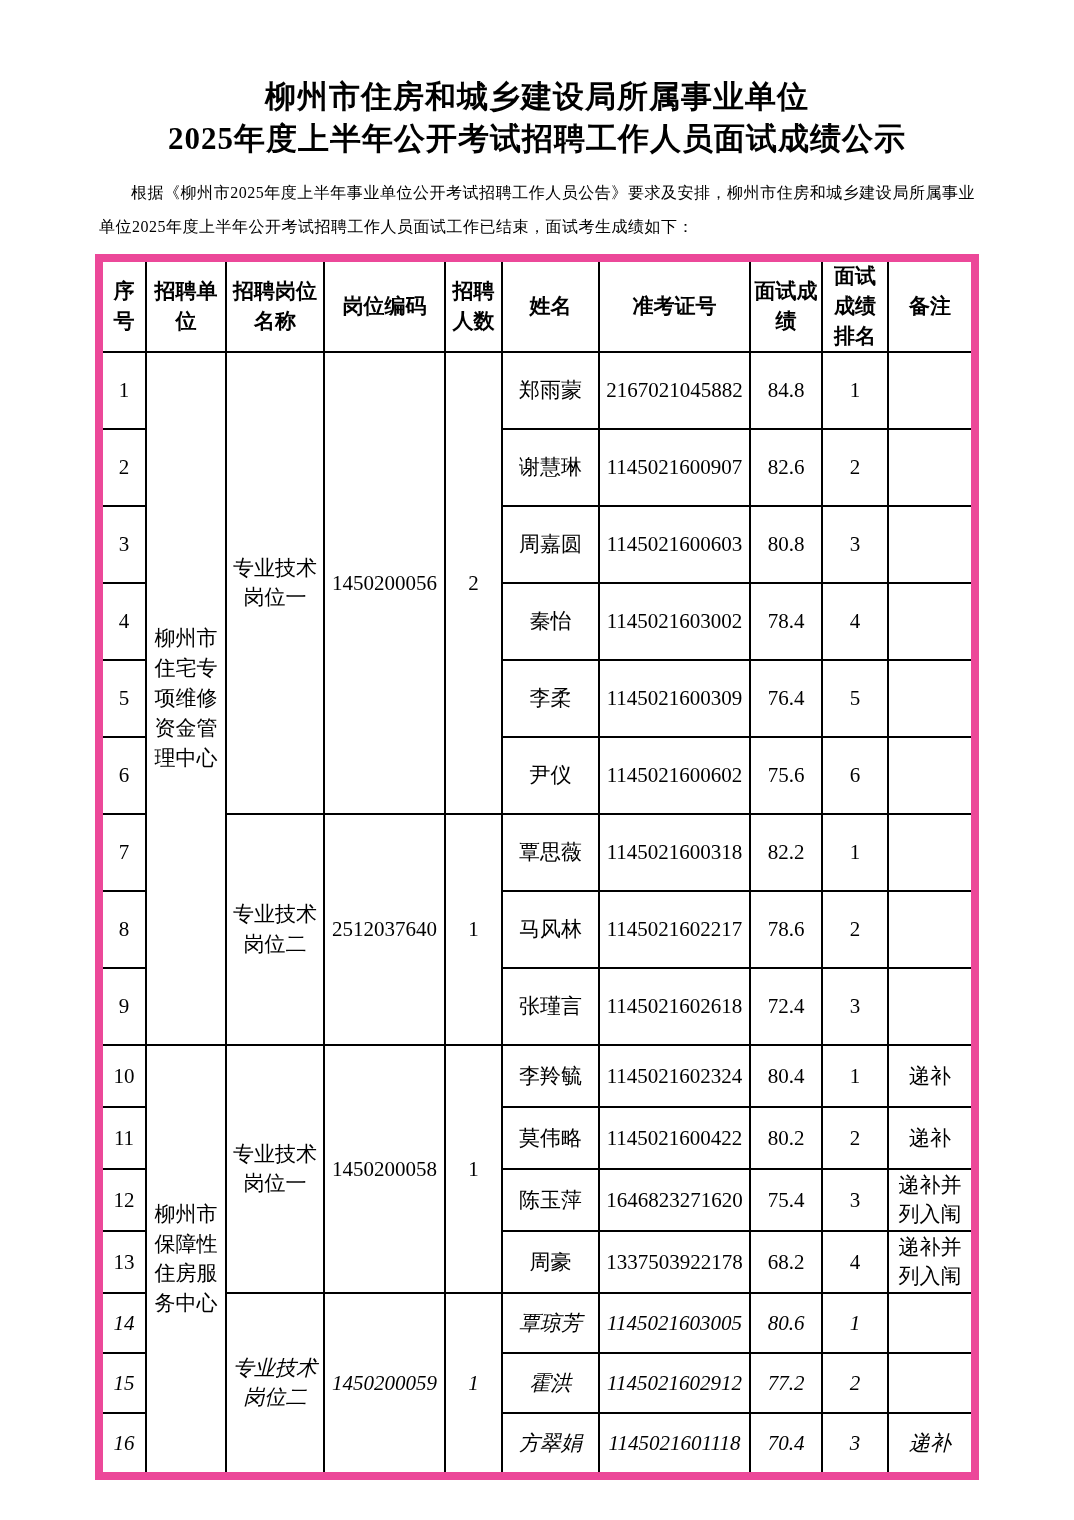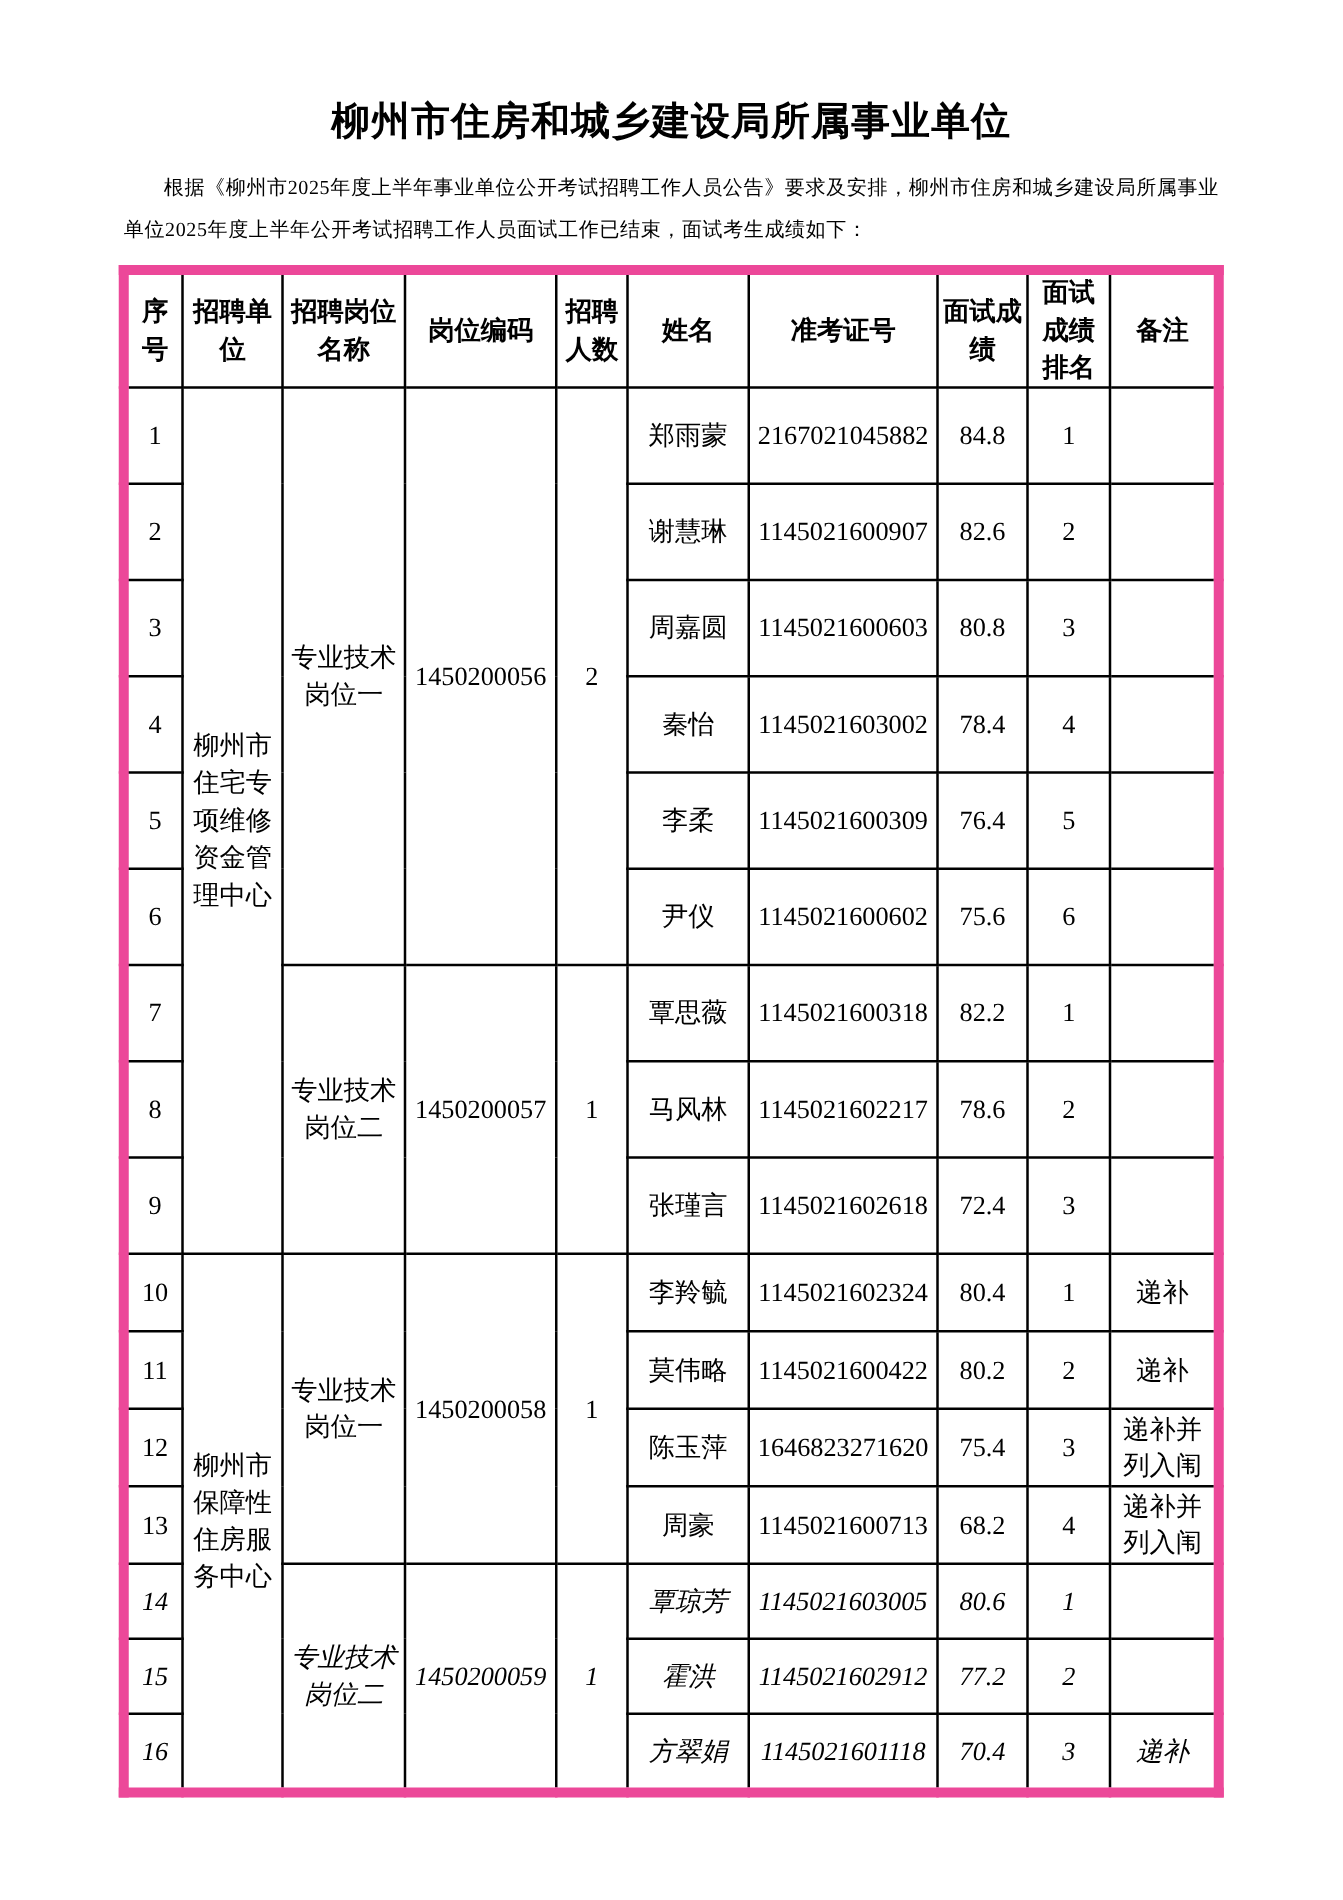--- a/index.html
+++ b/index.html
@@ -59,20 +59,21 @@
   tr.r-tall  td { height: 75px; }
   tr.r-mid   td { height: 60px; text-align: center; }
   tr.r-short td { height: 58px; font-style: italic; }
 </style>
 </head>
 <body>
 
 <div class="page">
 
   <div class="title">柳州市住房和城乡建设局所属事业单位</div>
+  <div class="title">2025年度上半年公开考试招聘工作人员面试成绩公示</div>
 
   <p class="intro">根据《柳州市2025年度上半年事业单位公开考试招聘工作人员公告》要求及安排，柳州市住房和城乡建设局所属事业单位2025年度上半年公开考试招聘工作人员面试工作已结束，面试考生成绩如下：</p>
 
   <table class="score-table">
     <colgroup>
       <col style="width:47px">
         <col style="width:80px">
         <col style="width:98px">
         <col style="width:121px">
         <col style="width:57px">
@@ -145,21 +146,21 @@
         <td>6</td>
         <td>尹仪</td>
         <td>1145021600602</td>
         <td>75.6</td>
         <td>6</td>
         <td></td>
       </tr>
       <tr class="r-tall">
         <td>7</td>
         <td rowspan="3">专业技术岗位二</td>
-        <td rowspan="3">1450200057</td>
+        <td rowspan="3">2512037640</td>
         <td rowspan="3">1</td>
         <td>覃思薇</td>
         <td>1145021600318</td>
         <td>82.2</td>
         <td>1</td>
         <td></td>
       </tr>
       <tr class="r-tall">
         <td>8</td>
         <td>马风林</td>
@@ -200,21 +201,21 @@
         <td>12</td>
         <td>陈玉萍</td>
         <td>1646823271620</td>
         <td>75.4</td>
         <td>3</td>
         <td>递补并列入闱</td>
       </tr>
       <tr class="r-mid">
         <td>13</td>
         <td>周豪</td>
-        <td>1145021600713</td>
+        <td>1337503922178</td>
         <td>68.2</td>
         <td>4</td>
         <td>递补并列入闱</td>
       </tr>
       <tr class="r-short">
         <td>14</td>
         <td rowspan="3">专业技术岗位二</td>
         <td rowspan="3">1450200059</td>
         <td rowspan="3">1</td>
         <td>覃琼芳</td>

